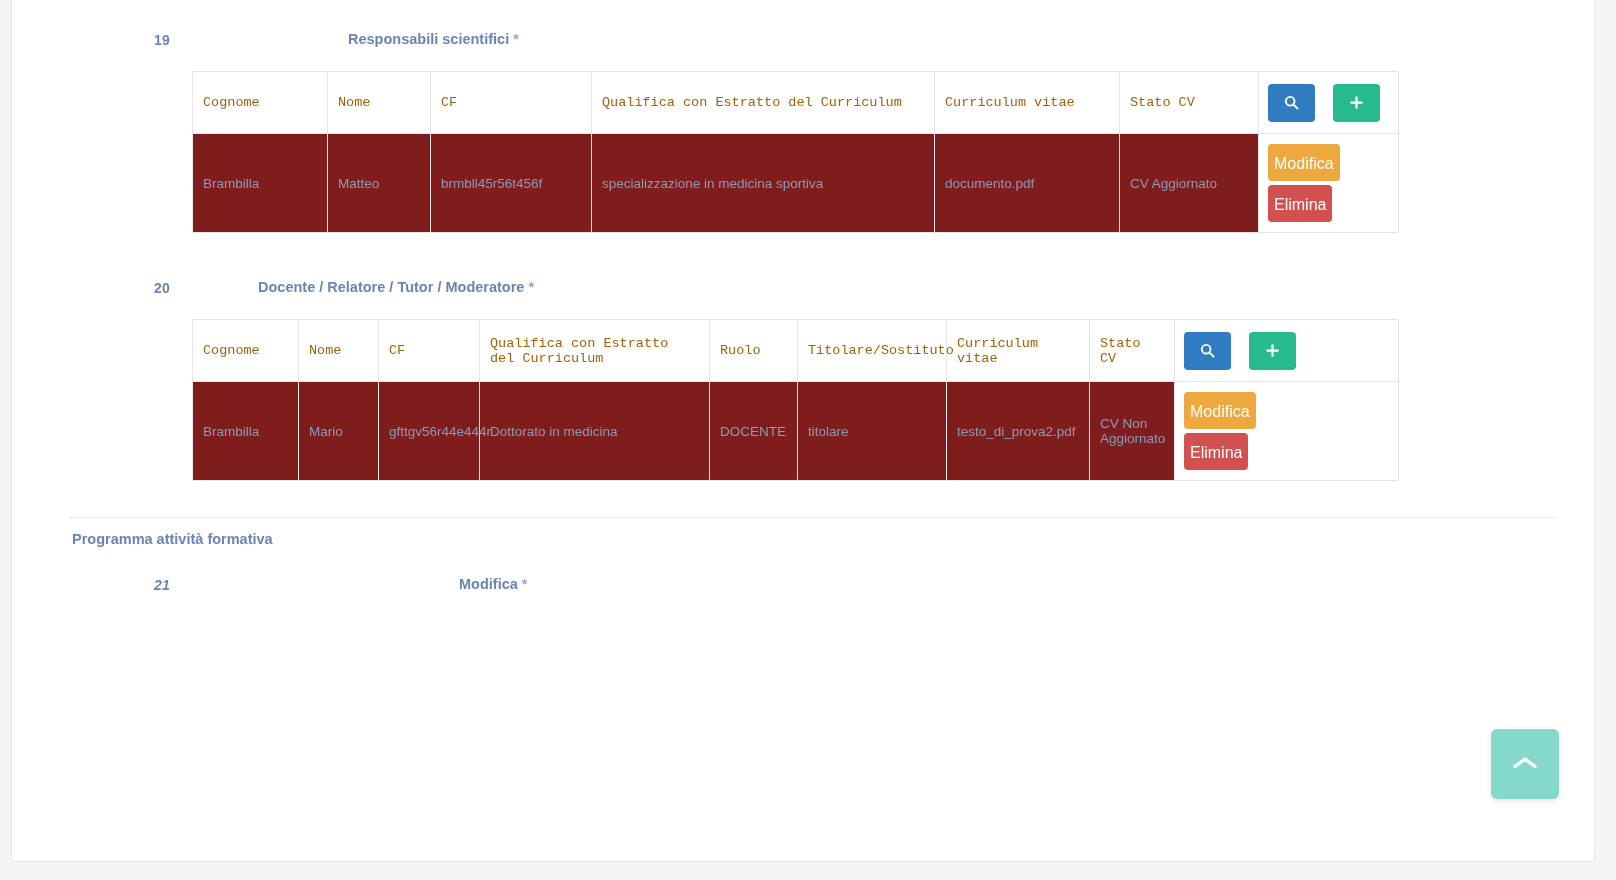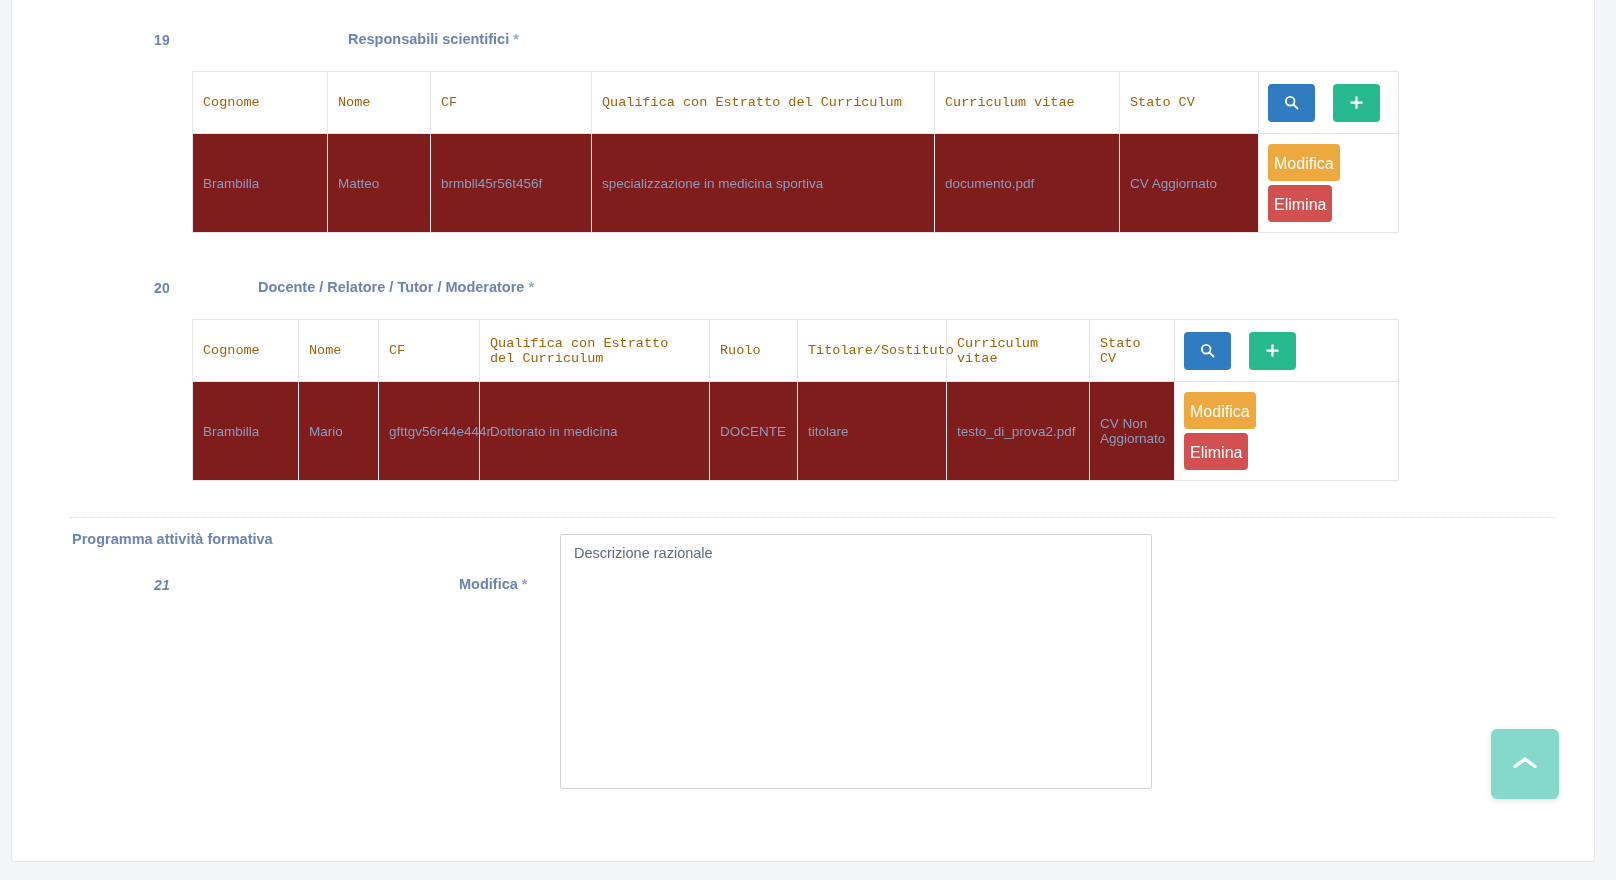--- a/index.html
+++ b/index.html
@@ -298,21 +298,20 @@
   <div class="section-title" style="left:47px; top:560px;margin-left:13px;">Programma attività formativa</div>
 
   <div class="form-row">
     <div class="row-num" style="left:142px; top:606px;font-style:italic;">21</div>
     <div class="row-label" style="left:447px; top:605px;">
       <span>Modifica</span>
       <span class="req">*</span>
     </div>
   </div>
 
-  <textarea class="razionale-box" placeholder="Descrizione razionale" style="">Descrizione razionale</textarea>
 
   <button class="scroll-top">
     <span>
       <svg width="26" height="16" viewBox="0 0 26 16" fill="none" stroke="#ffffff" stroke-width="3.4" stroke-linecap="round" stroke-linejoin="round">
         <polyline points="3,11.5 13,4 23,11.5"></polyline>
       </svg>
     </span>
   </button>
 
 </div>

